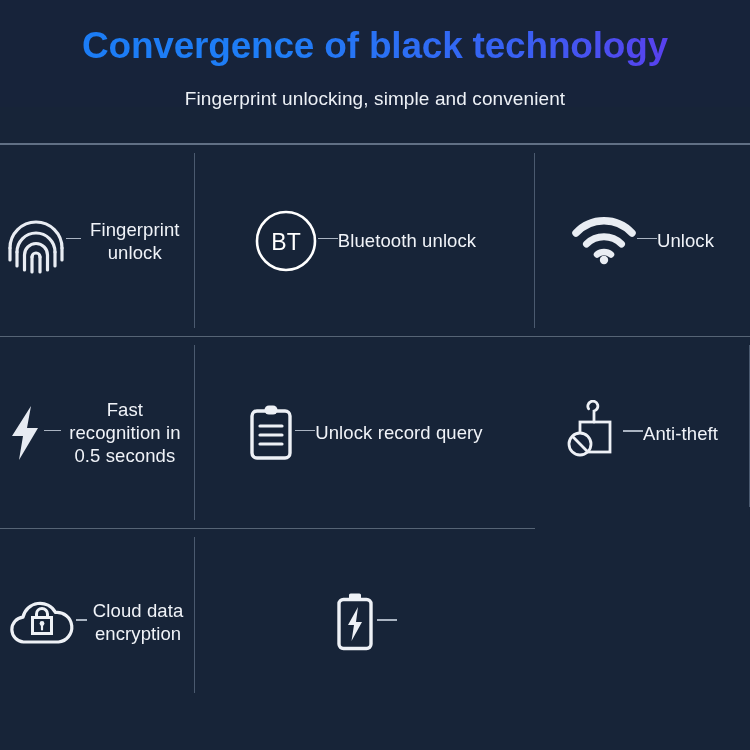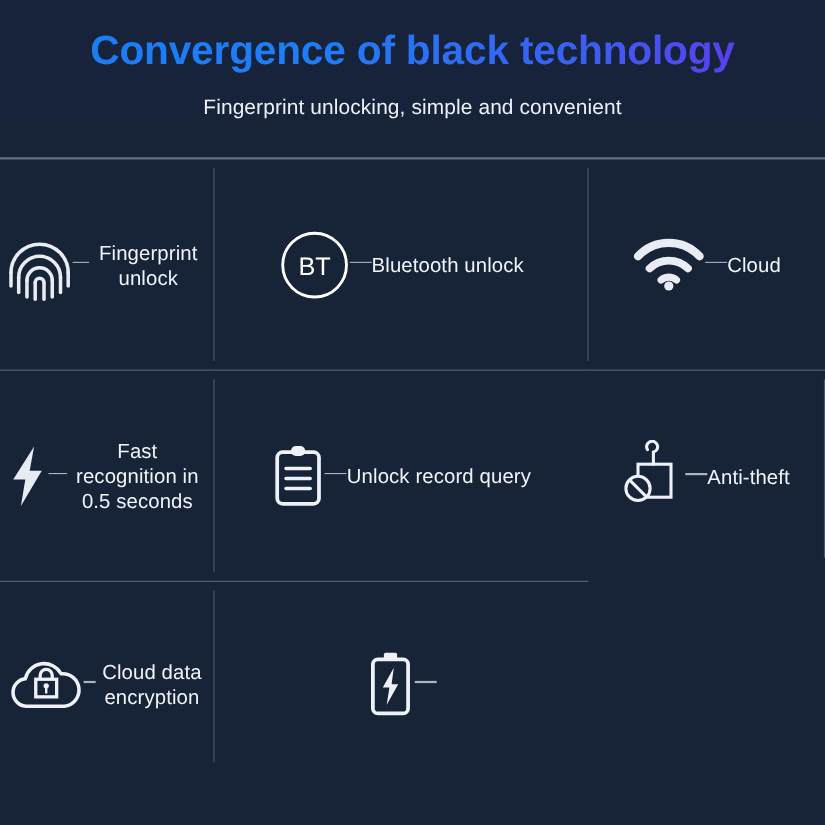--- a/index.html
+++ b/index.html
@@ -162,21 +162,21 @@
           <g fill="none" stroke="#e9edf3" stroke-linecap="round">
             <path d="M5 17 A38 38 0 0 1 61 17" stroke-width="7.5"></path>
             <path d="M15.5 28 A25 25 0 0 1 50.5 28" stroke-width="7"></path>
             <path d="M26 38.5 A11 11 0 0 1 40 38.5" stroke-width="6.5"></path>
           </g>
           <circle cx="33" cy="44" r="4.2" fill="#e9edf3"></circle>
         </svg>
       </div>
       <div class="dash"></div>
       <div class="label">
-        <span>Cloud</span>
+        <span>Unlock</span>
       </div>
     </div>
 
 
     <div class="cell r2 c2">
       <div class="icon-wrap">
         <svg width="38" height="58" viewBox="0 0 38 58">
           <path d="M25 2 L6 32 L17 32 L13 56 L32 24 L21 24 Z" fill="#e7ebf2"></path>
         </svg>
       </div>

